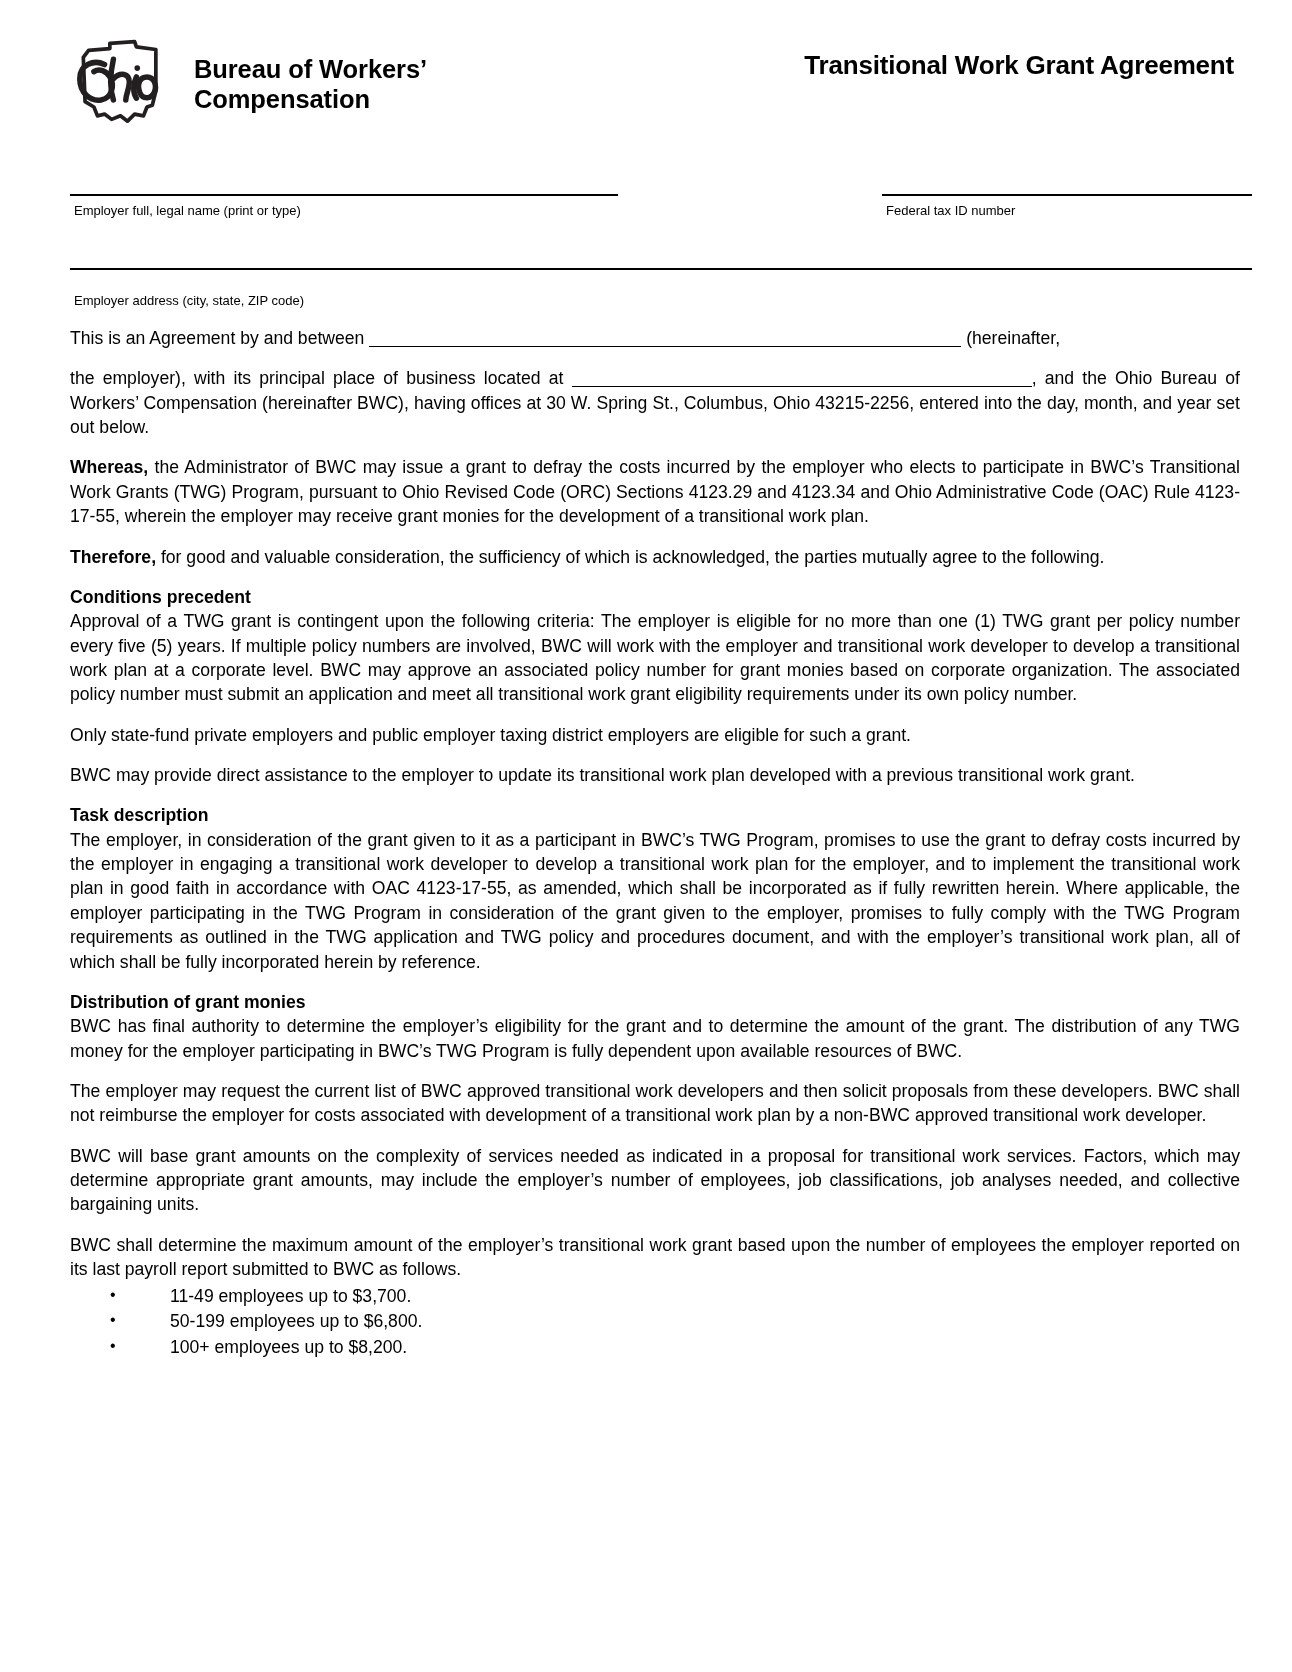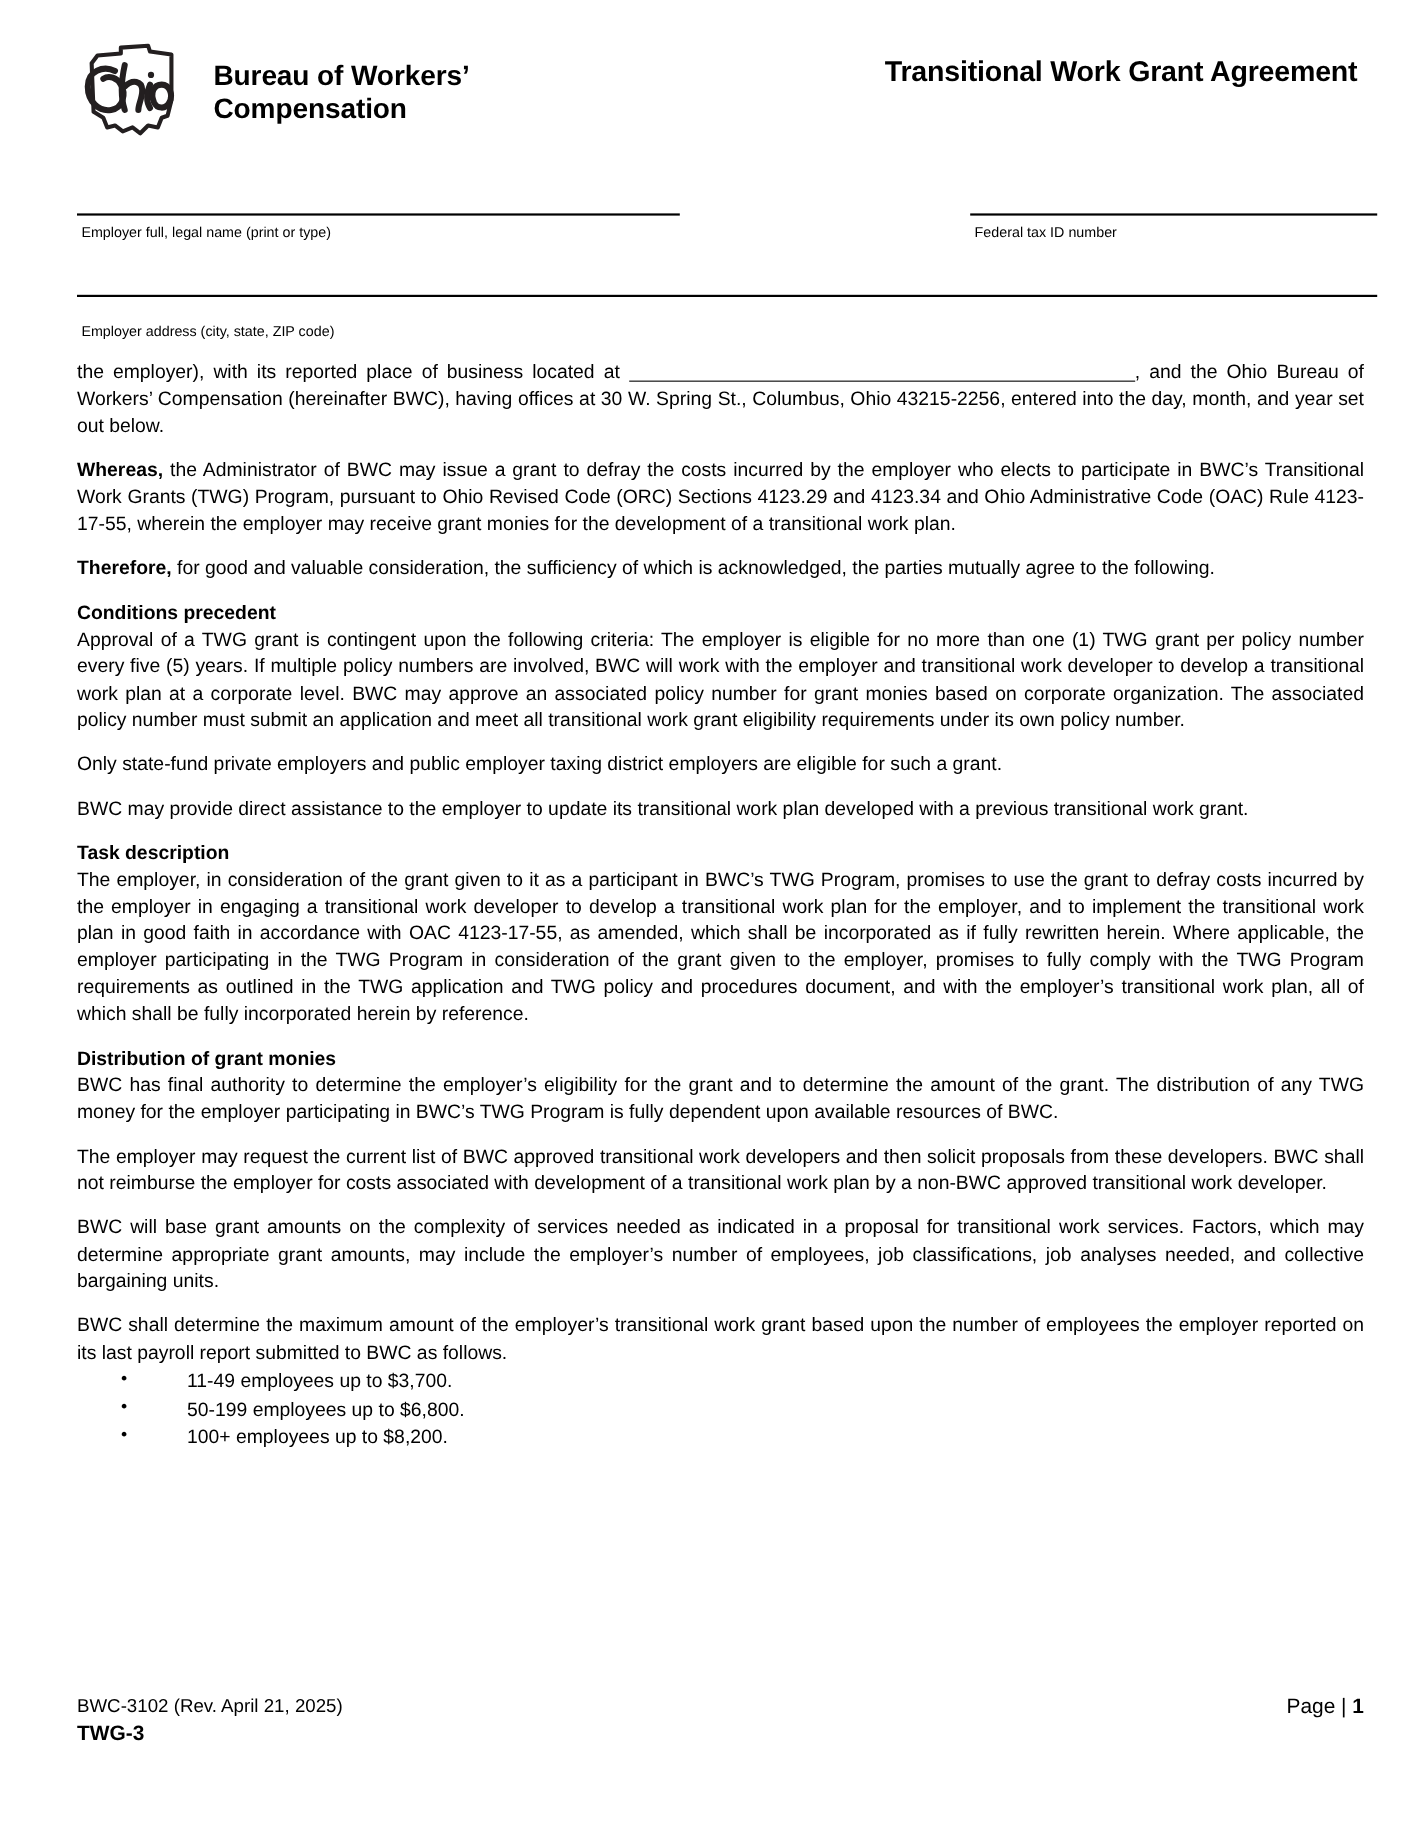--- a/index.html
+++ b/index.html
@@ -176,23 +176,28 @@
 
     <div class="rule rule-fein"></div>
     <div class="field-label lbl-fein">Federal tax ID number</div>
 
     <div class="rule rule-addr"></div>
     <div class="field-label lbl-addr">Employer address (city, state, ZIP code)</div>
   </div>
 
   <div class="body">
 
-
-    <p class="para">
-      <span>the employer), with its reported place of business located at</span>
+    <p class="para">
+      <span>This is an Agreement by and between</span>
+      <span class="blank blank-a"></span>
+      <span>(hereinafter,</span>
+    </p>
+
+    <p class="para">
+      <span>the employer), with its principal place of business located at</span>
       <span class="blank blank-b"></span><span>, and the Ohio Bureau of Workers’ Compensation (hereinafter BWC), having offices at 30 W. Spring St., Columbus, Ohio 43215-2256, entered into the day, month, and year set out below.</span>
     </p>
 
     <p class="para">
       <b>Whereas,</b><span> the Administrator of BWC may issue a grant to defray the costs incurred by the employer who elects to participate in BWC’s Transitional Work Grants (TWG) Program, pursuant to Ohio Revised Code (ORC) Sections 4123.29 and 4123.34 and Ohio Administrative Code (OAC) Rule 4123-17-55, wherein the employer may receive grant monies for the development of a transitional work plan.</span>
     </p>
 
     <p class="para">
       <b>Therefore,</b><span> for good and valuable consideration, the sufficiency of which is acknowledged, the parties mutually agree to the following.</span>
     </p>
@@ -217,21 +222,14 @@
       <p class="para tight">BWC shall determine the maximum amount of the employer’s transitional work grant based upon the number of employees the employer reported on its last payroll report submitted to BWC as follows.</p>
       <ul class="bullets">
         <li>11-49 employees up to $3,700.</li>
         <li>50-199 employees up to $6,800.</li>
         <li>100+ employees up to $8,200.</li>
       </ul>
     </div>
 
   </div>
 
-  <div class="footer">
-    <div class="footer-left">
-      <div class="footer-form-id">BWC-3102 (Rev. April 21, 2025)</div>
-      <div class="footer-code">TWG-3</div>
-    </div>
-    <div class="footer-page"><span>Page | </span><span class="pg-num">1</span></div>
-  </div>
 
 </div>
 
 </body></html>

